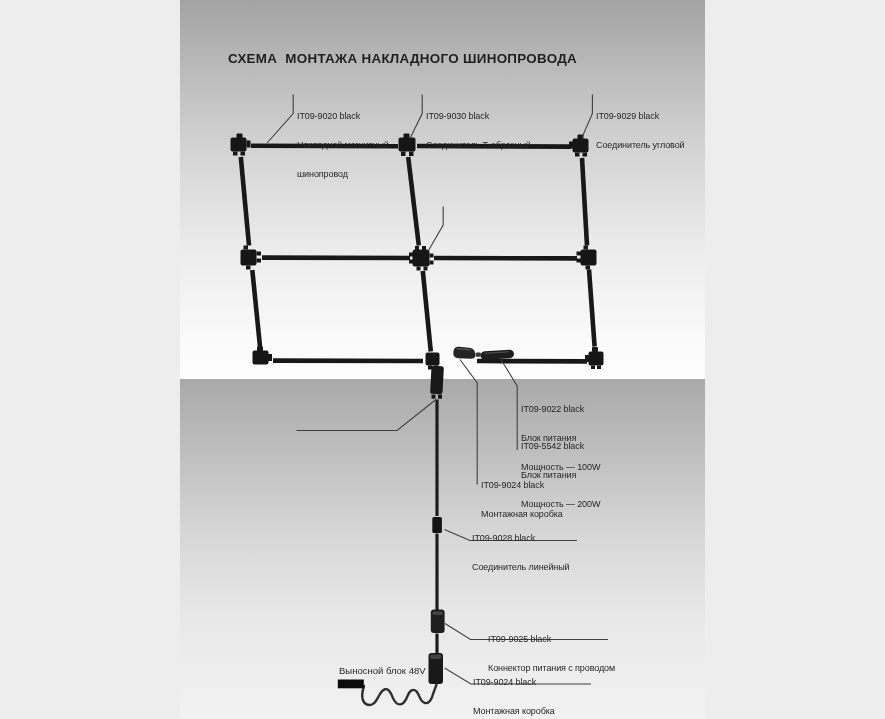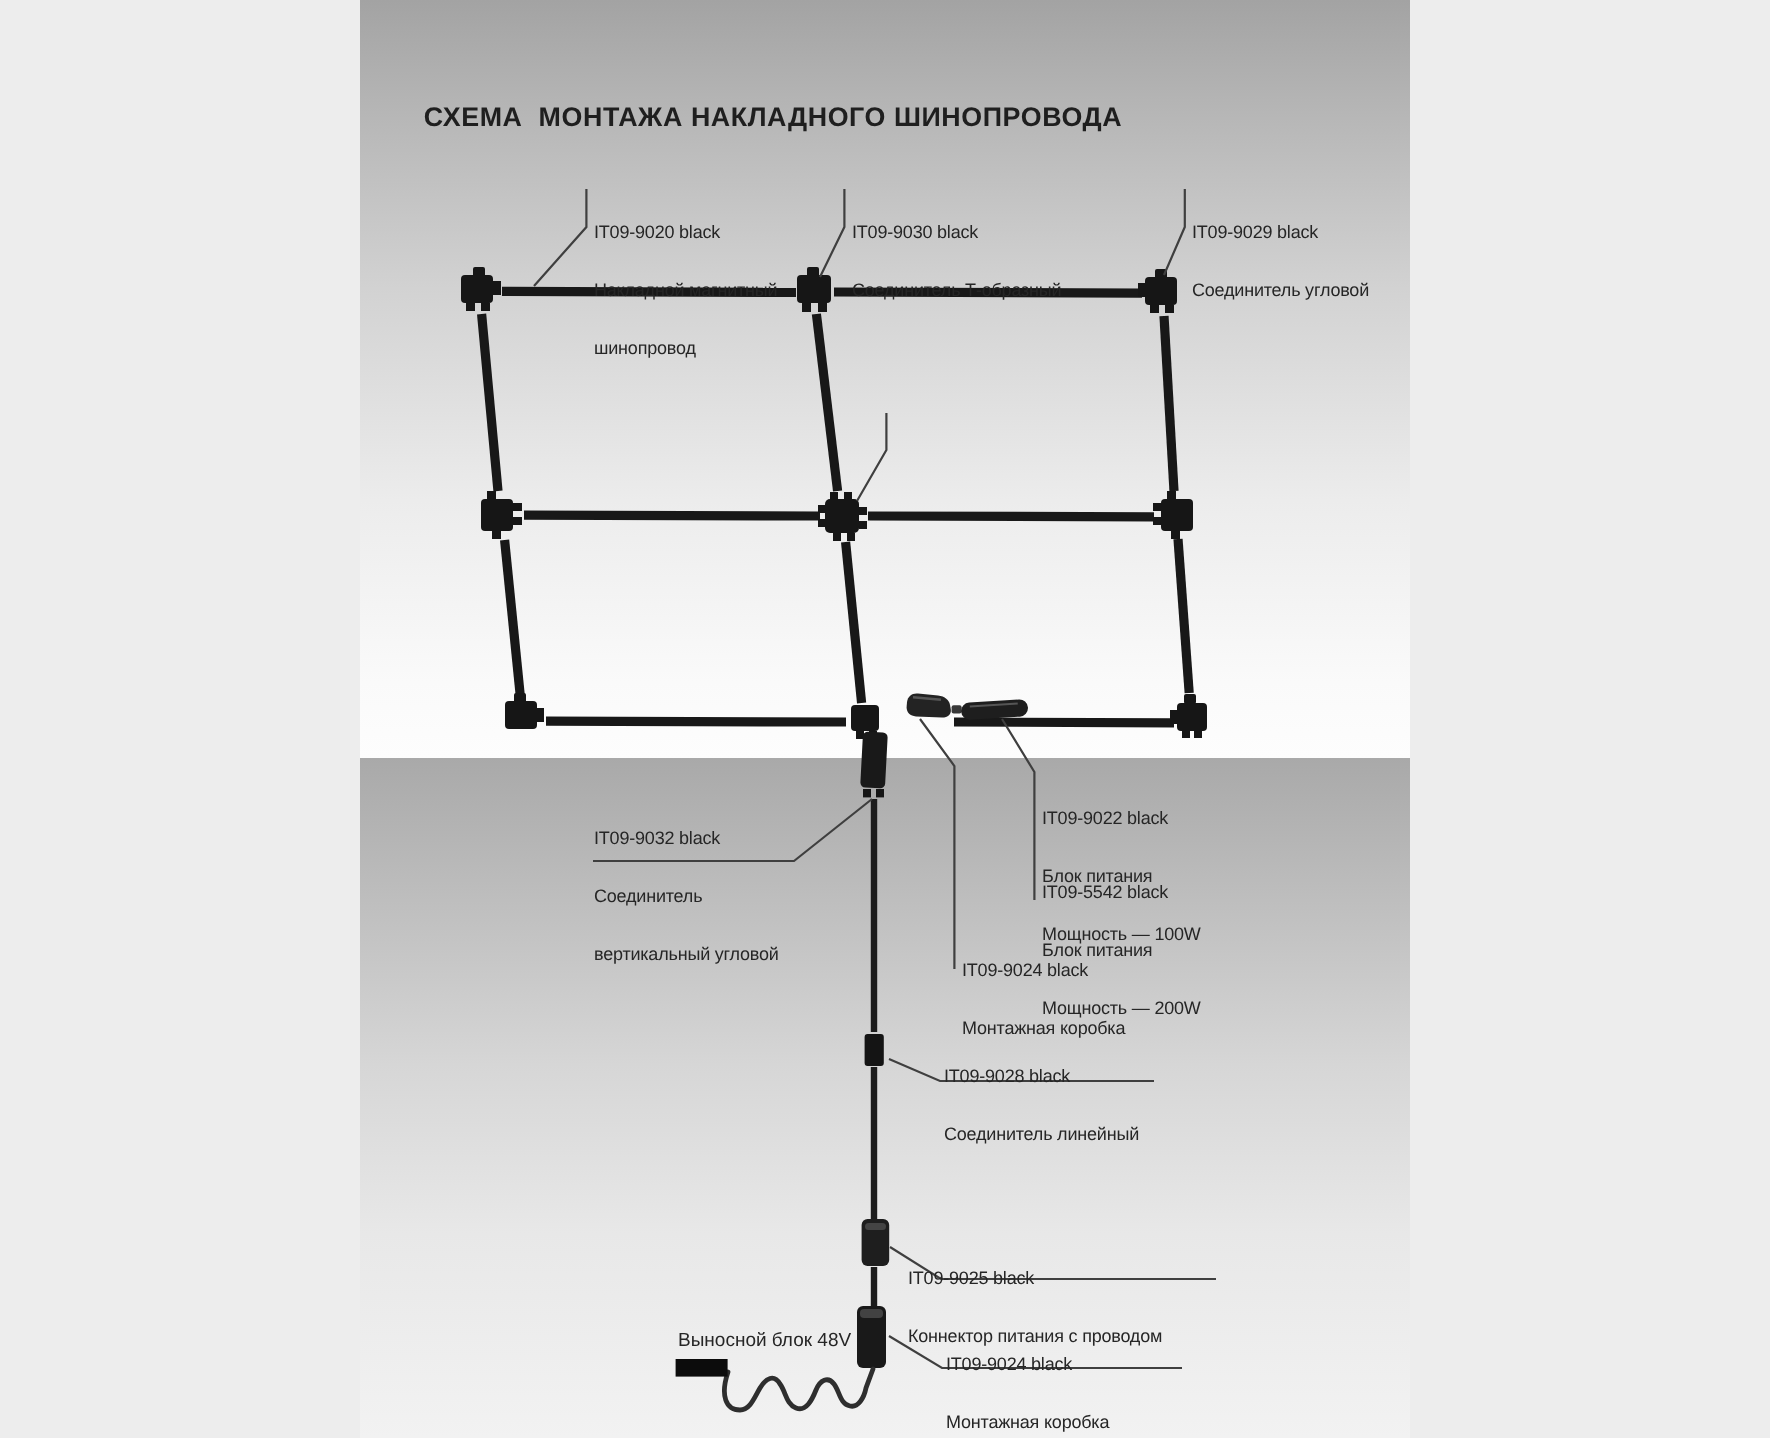--- a/index.html
+++ b/index.html
@@ -3,21 +3,21 @@
 <meta charset="utf-8">
 <style>
   html,body{margin:0;padding:0;background:#ededed;}
   .stage{position:relative;width:885px;height:719px;overflow:hidden;
          font-family:"Liberation Sans",sans-serif;background:#ededed;}
   .bg-upper{position:absolute;left:180px;top:0;width:525px;height:379px;
       background:linear-gradient(180deg,#a3a3a3 0%,#b5b5b5 14%,#d2d2d2 38%,#ececec 66%,#fafafa 90%,#fdfdfd 100%);}
   .bg-lower{position:absolute;left:180px;top:379px;width:525px;height:340px;
       background:linear-gradient(180deg,#a9a9a9 0%,#bfbfbf 22%,#d6d6d6 45%,#e8e8e8 70%,#f2f2f2 100%);}
   .art{position:absolute;left:0;top:0;width:885px;height:719px;}
-  .title{position:absolute;left:164px;top:13px;width:445px;text-align:center;
+  .title{position:absolute;left:180px;top:13px;width:445px;text-align:center;
       font-size:13.4px;font-weight:bold;line-height:18.5px;letter-spacing:.3px;
       color:#1f1f1f;white-space:pre;}
   .lbl{position:absolute;font-size:9px;line-height:9.6px;letter-spacing:-.1px;
       color:#262626;white-space:pre;}
   .lbl .code{font-weight:normal;}
   .ext{position:absolute;font-size:9.5px;line-height:10px;color:#262626;white-space:pre;text-align:center;}
 </style>
 </head>
 <body>
 
@@ -172,44 +172,39 @@
     <div>шинопровод</div>
   </div>
   <div class="lbl" style="left:426px;top:93px">
     <div class="code">IT09-9030 black</div>
     <div>Соединитель Т-образный</div>
   </div>
   <div class="lbl" style="left:596px;top:93px">
     <div class="code">IT09-9029 black</div>
     <div>Соединитель угловой</div>
   </div>
-  <div class="lbl" style="left:297px;top:396px">
-    <div class="code">IT09-9032 black</div>
-    <div>Соединитель</div>
-    <div>вертикальный угловой</div>
-  </div>
   <div class="lbl" style="left:521px;top:386px">
     <div class="code">IT09-9022 black</div>
     <div>Блок питания</div>
     <div>Мощность — 100W</div>
   </div>
   <div class="lbl" style="left:521px;top:423px">
     <div class="code">IT09-5542 black</div>
     <div>Блок питания</div>
     <div>Мощность — 200W</div>
   </div>
   <div class="lbl" style="left:481px;top:462px">
     <div class="code">IT09-9024 black</div>
     <div>Монтажная коробка</div>
   </div>
   <div class="lbl" style="left:472px;top:515px">
     <div class="code">IT09-9028 black</div>
     <div>Соединитель линейный</div>
   </div>
-  <div class="lbl" style="left:454px;top:616px">
+  <div class="lbl" style="left:488px;top:616px">
     <div class="code">IT09-9025 black</div>
     <div>Коннектор питания с проводом</div>
   </div>
   <div class="lbl" style="left:473px;top:659px">
     <div class="code">IT09-9024 black</div>
     <div>Монтажная коробка</div>
   </div>
   <div class="ext" style="left:339px;top:666px">Выносной блок 48V</div>
 </div>
 

